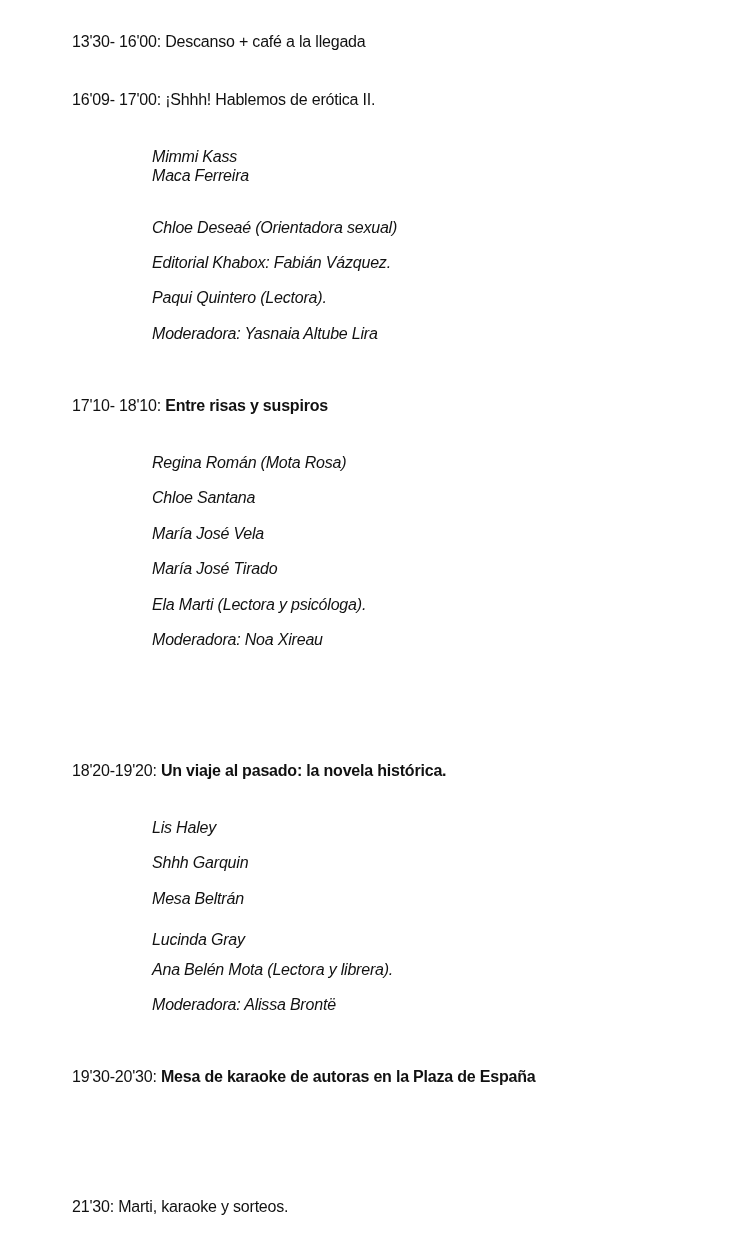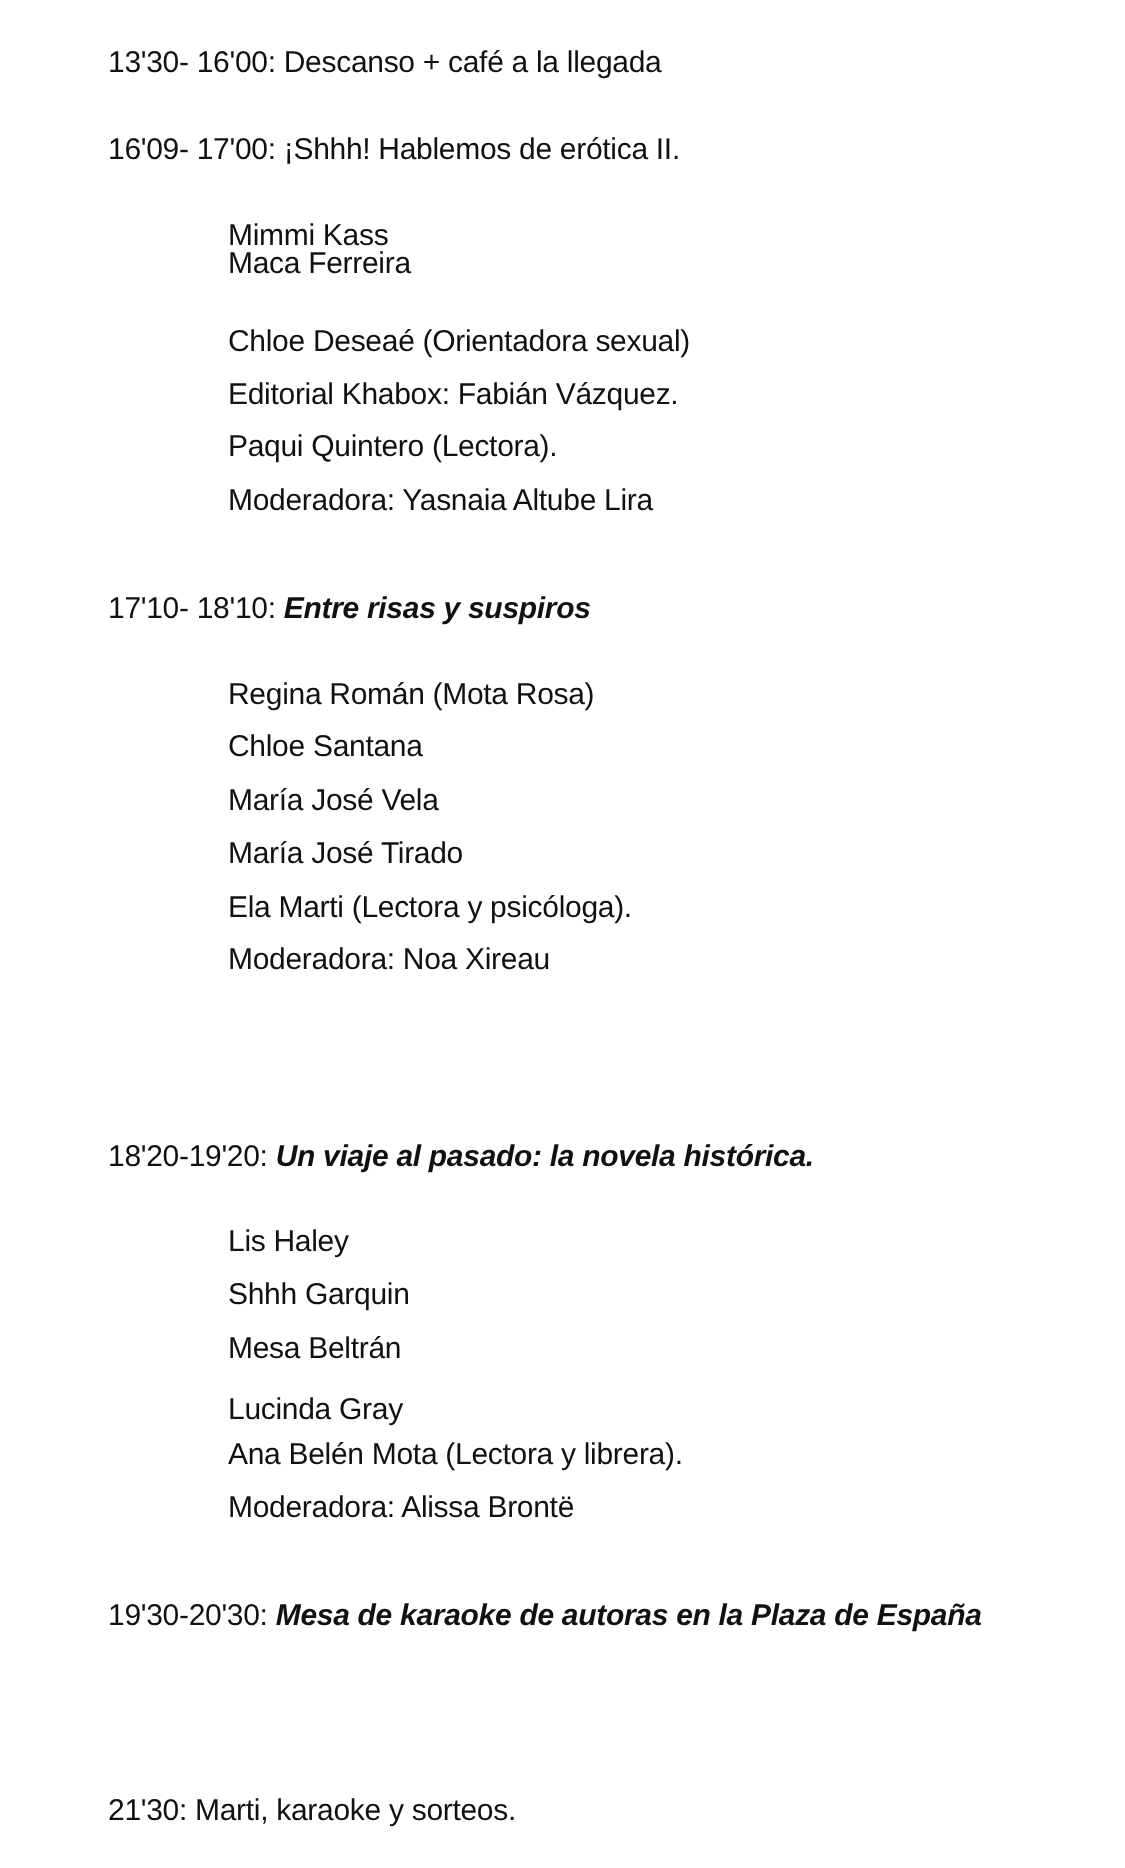--- a/index.html
+++ b/index.html
@@ -3,24 +3,24 @@
   <meta charset="utf-8">
   <style>
     html, body { margin: 0; padding: 0; background: #ffffff; }
     body {
       width: 750px; height: 1245px; position: relative; overflow: hidden;
       font-family: "Liberation Sans", "DejaVu Sans", sans-serif;
       color: #111111;
     }
     .line {
       position: absolute; left: 72px; white-space: nowrap;
-      font-size: 20px; line-height: 24px; letter-spacing: -0.2px;
+      font-size: 16px; line-height: 24px; letter-spacing: -0.2px;
     }
-    .name { left: 152px; }
-    .bold { font-weight: bold; font-style: italic; }
+    .name { left: 152px; font-style: italic; }
+    .bold { font-weight: bold; }
   </style>
 </head>
 <body>
 
 <div>
 
   <div class="line" style="top:30px">
     <span>13'30- 16'00: </span><span>Descanso + café a la llegada</span>
   </div>
 

